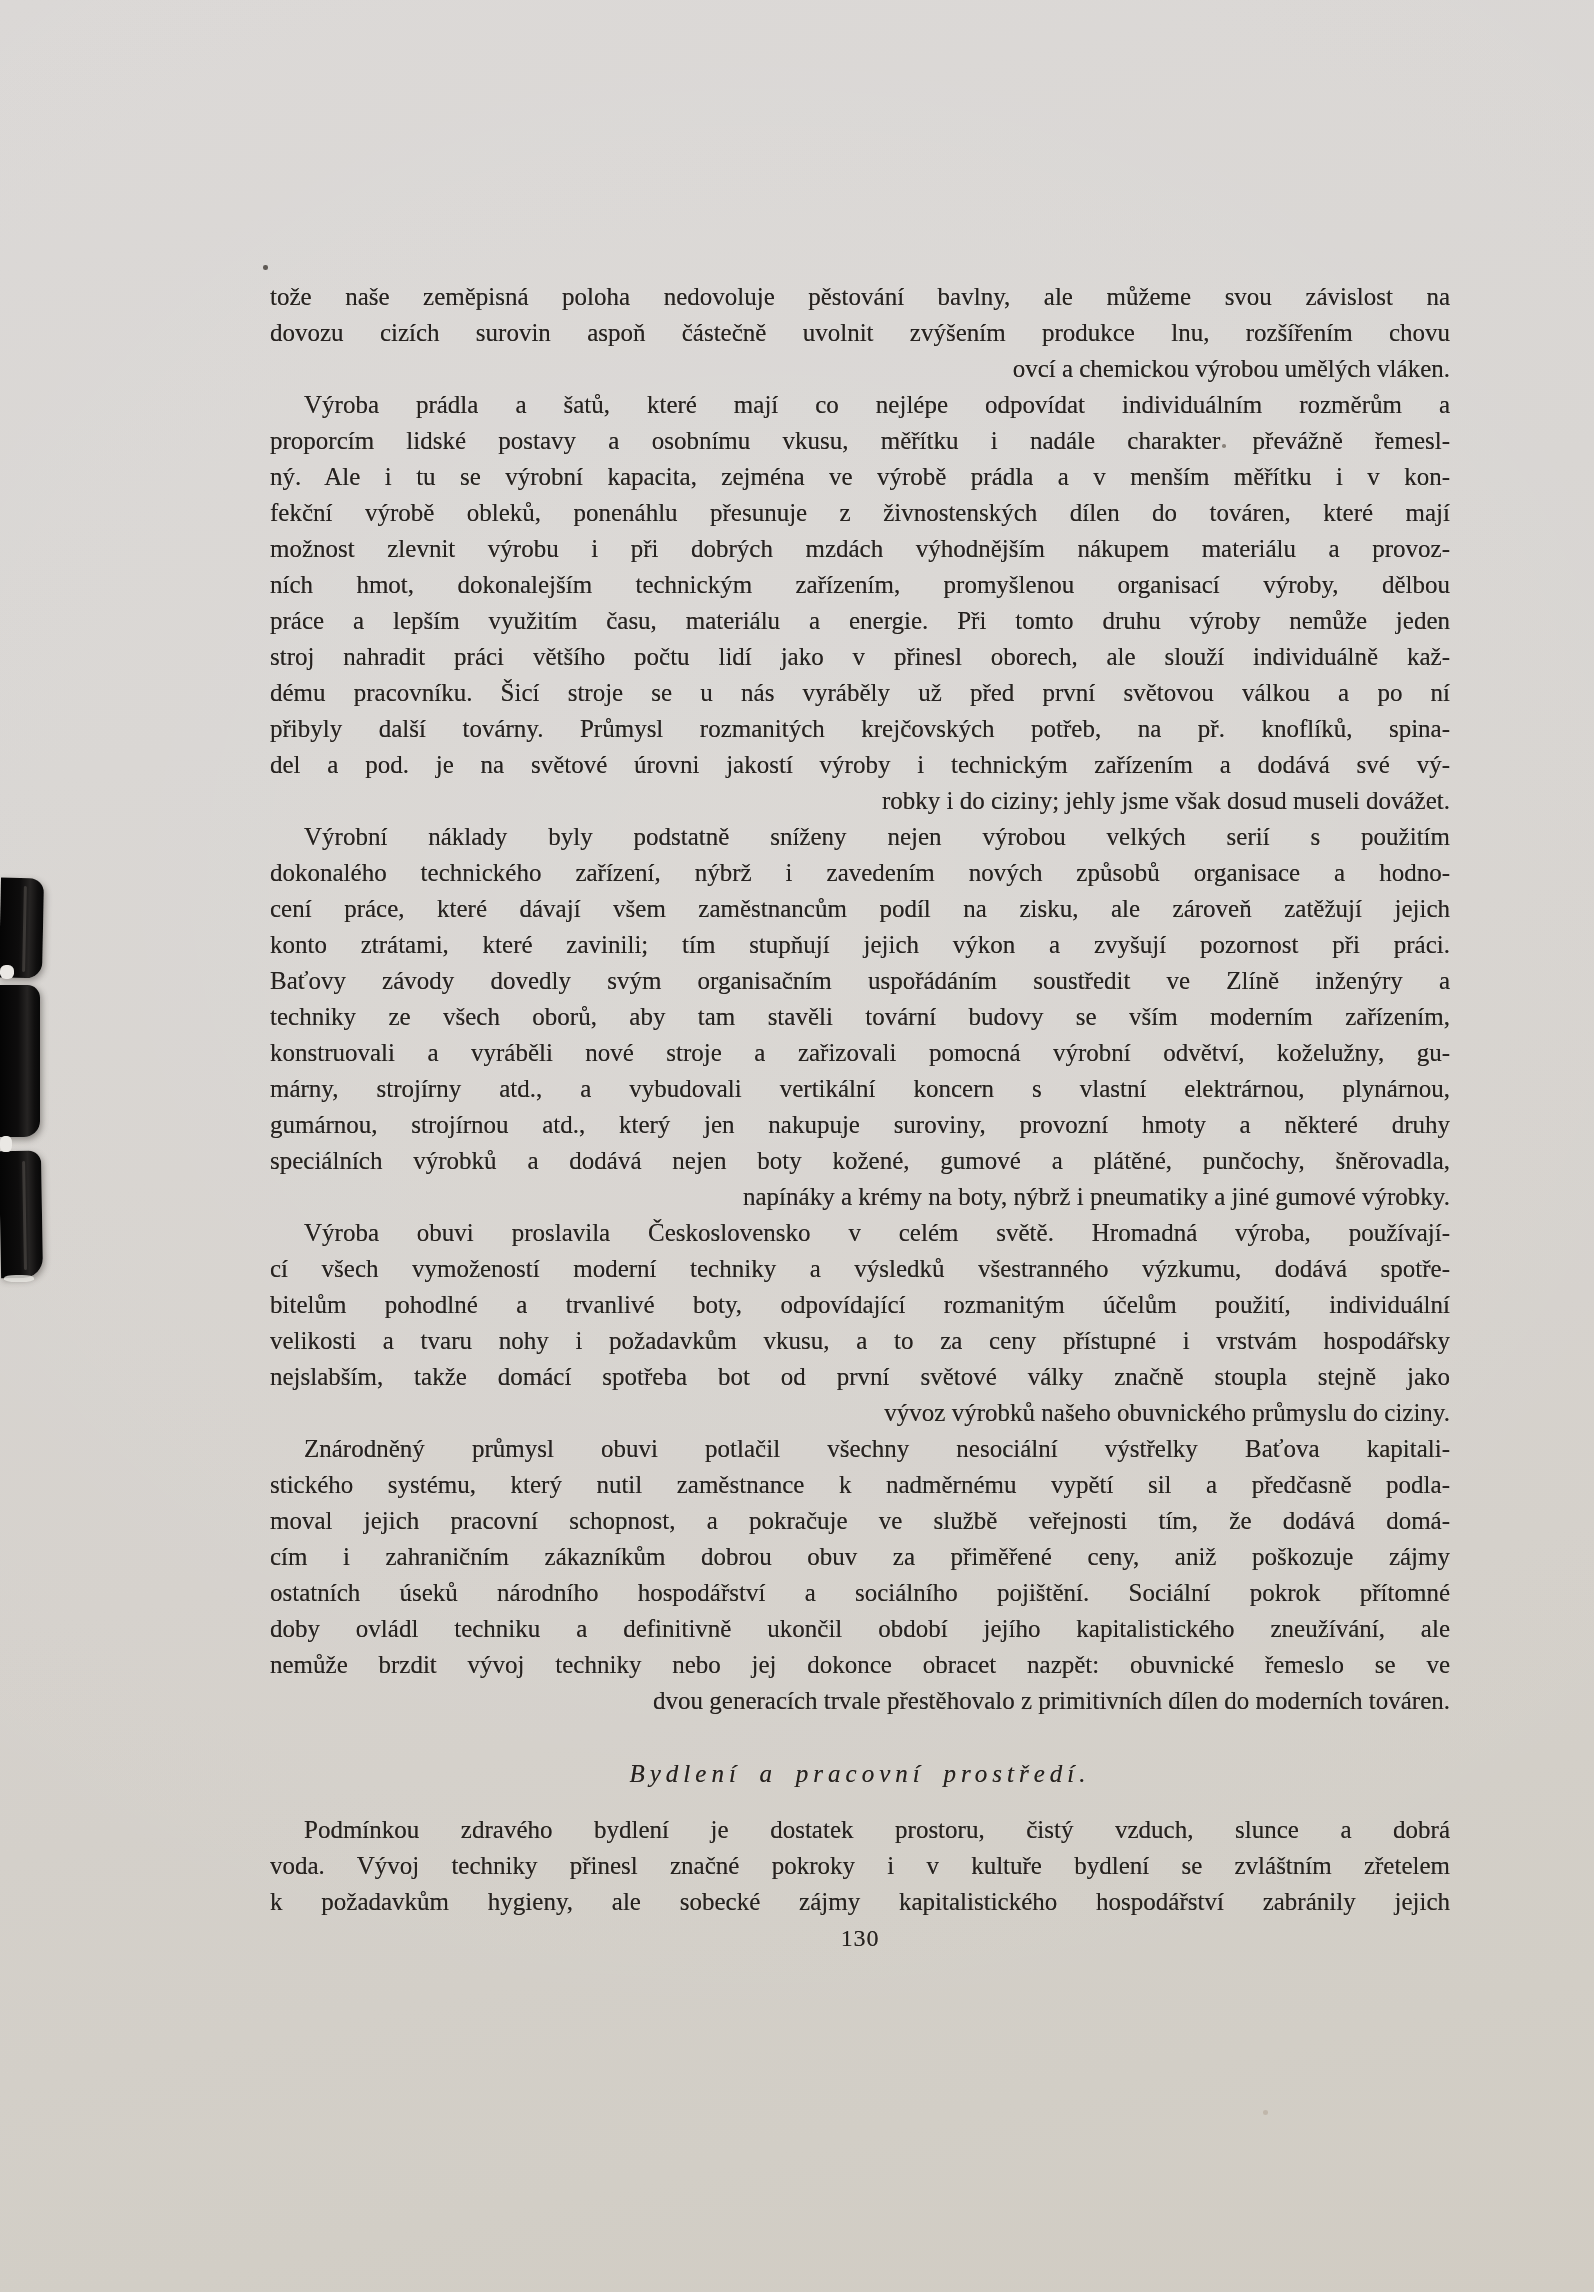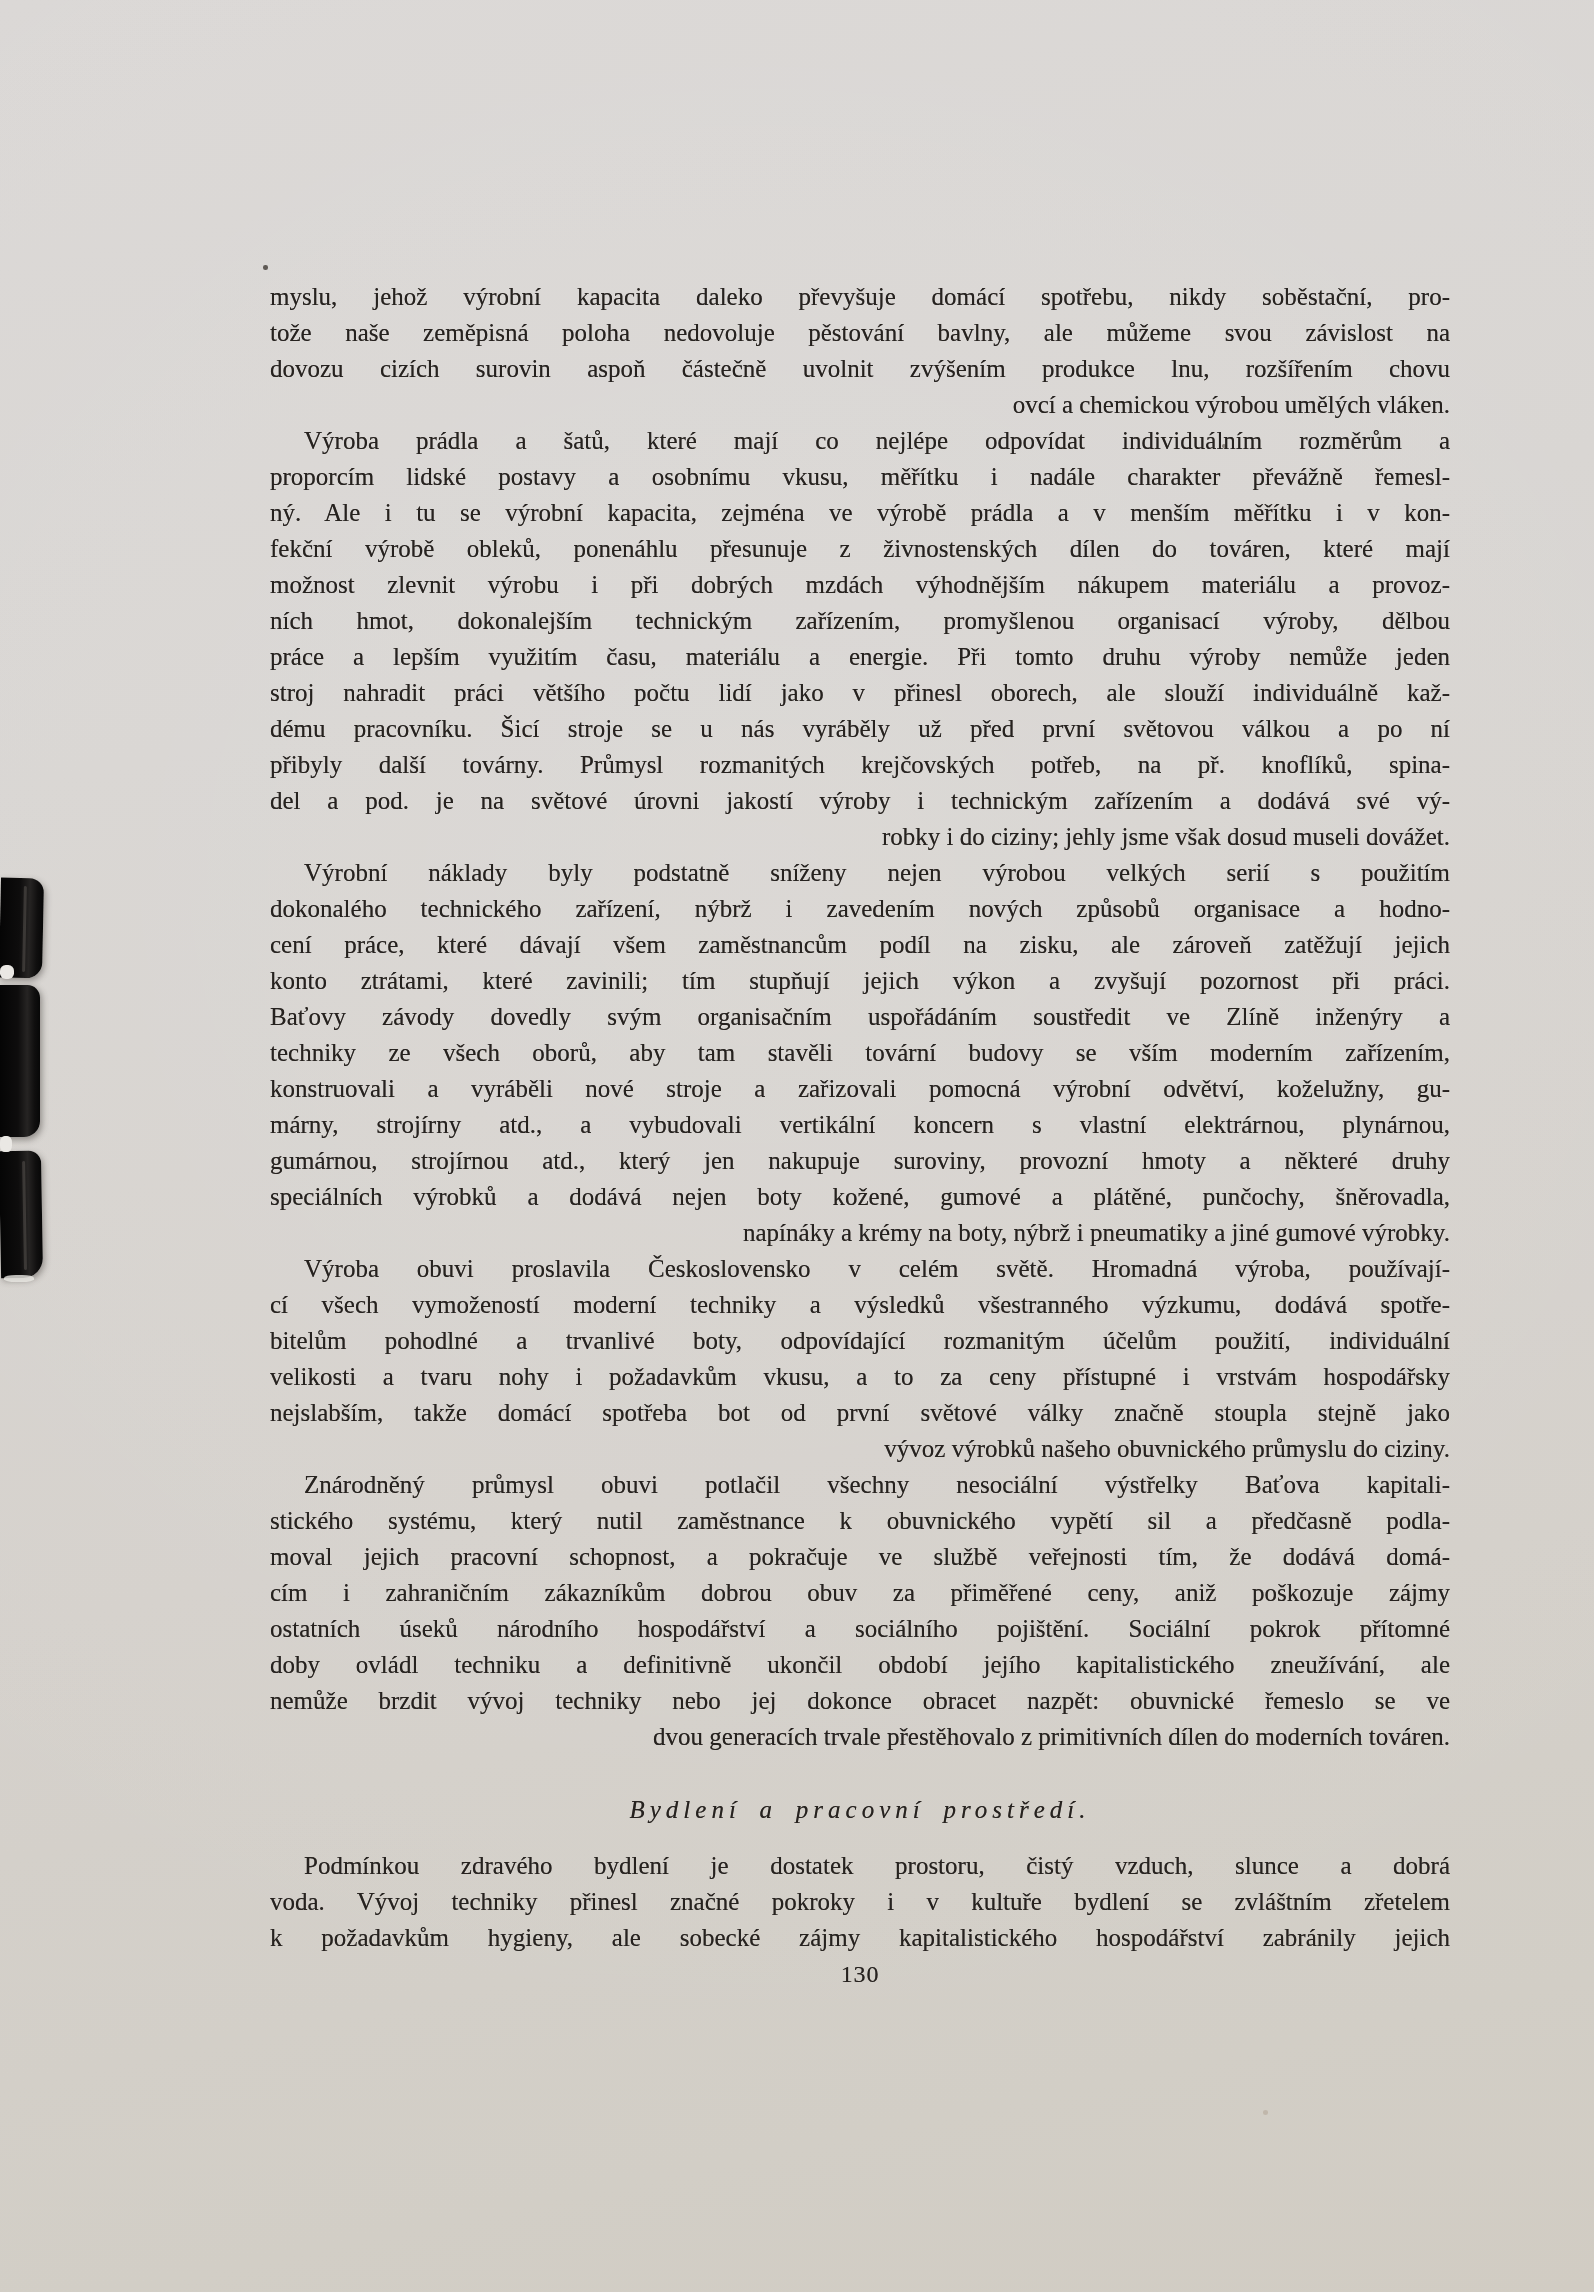--- a/index.html
+++ b/index.html
@@ -95,21 +95,20 @@
   <span class="glint glint-2"></span>
   <span class="glint glint-3"></span>
 
   <span class="speck speck-1"></span>
   <span class="speck speck-2"></span>
   <span class="speck speck-3"></span>
 
   <div class="textblock">
     <div id="intro">
         <div class="para">
-          <div class="line">myslu, jehož výrobní kapacita daleko převyšuje domácí spotřebu, nikdy soběstační, pro-</div>
           <div class="line">tože naše zeměpisná poloha nedovoluje pěstování bavlny, ale můžeme svou závislost na</div>
           <div class="line">dovozu cizích surovin aspoň částečně uvolnit zvýšením produkce lnu, rozšířením chovu</div>
           <div class="line line-end">ovcí a chemickou výrobou umělých vláken.</div>
         </div>
         <div class="para">
           <div class="line indent"><span class="it">Výroba prádla a šatů,</span><span> které mají co nejlépe odpovídat individuálním rozměrům a</span></div>
           <div class="line">proporcím lidské postavy a osobnímu vkusu, měřítku i nadále charakter převážně řemesl-</div>
           <div class="line">ný. Ale i tu se výrobní kapacita, zejména ve výrobě prádla a v menším měřítku i v kon-</div>
           <div class="line">fekční výrobě obleků, ponenáhlu přesunuje z živnostenských dílen do továren, které mají</div>
           <div class="line">možnost zlevnit výrobu i při dobrých mzdách výhodnějším nákupem materiálu a provoz-</div>
@@ -137,21 +136,21 @@
         <div class="para">
           <div class="line indent"><span class="it">Výroba obuvi</span><span> proslavila Československo v celém světě. Hromadná výroba, používají-</span></div>
           <div class="line">cí všech vymožeností moderní techniky a výsledků všestranného výzkumu, dodává spotře-</div>
           <div class="line">bitelům pohodlné a trvanlivé boty, odpovídající rozmanitým účelům použití, individuální</div>
           <div class="line">velikosti a tvaru nohy i požadavkům vkusu, a to za ceny přístupné i vrstvám hospodářsky</div>
           <div class="line">nejslabším, takže domácí spotřeba bot od první světové války značně stoupla stejně jako</div>
           <div class="line line-end">vývoz výrobků našeho obuvnického průmyslu do ciziny.</div>
         </div>
         <div class="para">
           <div class="line indent">Znárodněný průmysl obuvi potlačil všechny nesociální výstřelky Baťova kapitali-</div>
-          <div class="line">stického systému, který nutil zaměstnance k obuvnického vypětí sil a předčasně podla-</div>
+          <div class="line">stického systému, který nutil zaměstnance k nadměrnému vypětí sil a předčasně podla-</div>
           <div class="line">moval jejich pracovní schopnost, a pokračuje ve službě veřejnosti tím, že dodává domá-</div>
           <div class="line">cím i zahraničním zákazníkům dobrou obuv za přiměřené ceny, aniž poškozuje zájmy</div>
           <div class="line">ostatních úseků národního hospodářství a sociálního pojištění. Sociální pokrok přítomné</div>
           <div class="line">doby ovládl techniku a definitivně ukončil období jejího kapitalistického zneužívání, ale</div>
           <div class="line">nemůže brzdit vývoj techniky nebo jej dokonce obracet nazpět: obuvnické řemeslo se ve</div>
           <div class="line line-end">dvou generacích trvale přestěhovalo z primitivních dílen do moderních továren.</div>
         </div>
       </div>
 
     <h2 class="heading">Bydlení a pracovní prostředí.</h2>

